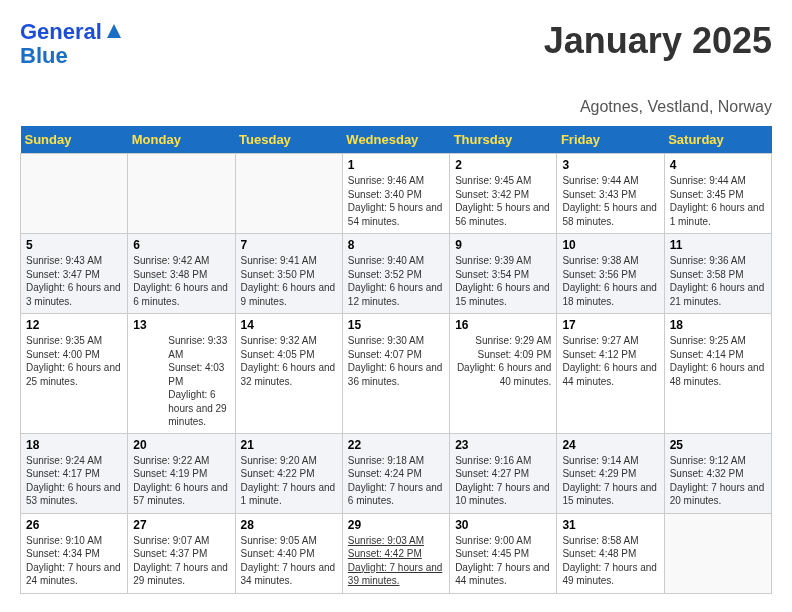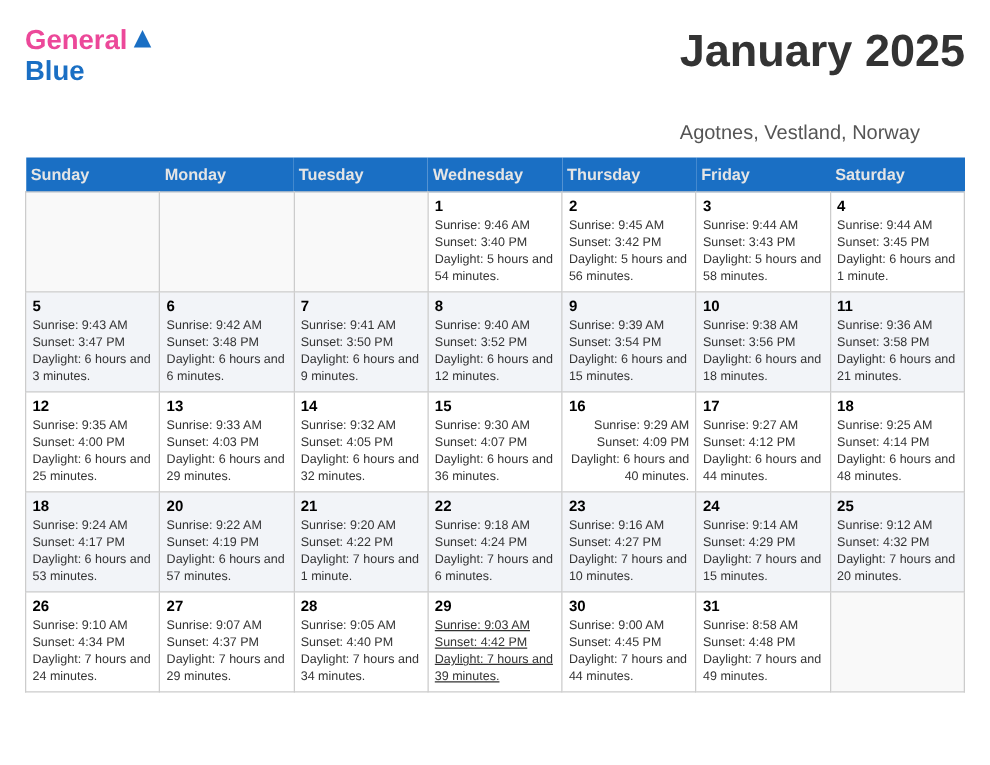--- a/index.html
+++ b/index.html
@@ -20,42 +20,43 @@
       display: flex;
       align-items: center;
     }
     .logo-text {
       font-size: 22px;
       font-weight: bold;
       color: #333;
       line-height: 1.1;
     }
     .logo-text span {
-      color: #ec4899;
+      color: #1d4ed8;
     }
     .title-block {
+      text-align: right;
     }
     .calendar-title {
       font-size: 36px;
       font-weight: bold;
       color: #333;
     }
     .calendar-subtitle {
       font-size: 16px;
       color: #555;
       margin-top: 36px;
     }
     table {
       width: 100%;
       border-collapse: collapse;
       font-size: 11px;
     }
     thead tr th {
       background: #1a6fc4;
-      color: #e5e5e5;
+      color: #fde047;
       padding: 6px 4px;
       text-align: left;
       font-size: 13px;
       font-weight: bold;
     }
     tbody tr td {
       border: 1px solid #ccc;
       vertical-align: top;
       padding: 4px 5px;
       width: calc(100% / 7);
@@ -198,21 +199,21 @@
       </tr>
       <tr>
         <td>
           <span class="day-num">12</span>
           <div class="day-info" style="white-space: pre-line;">Sunrise: 9:35 AM
 Sunset: 4:00 PM
 Daylight: 6 hours and 25 minutes.</div>
         </td>
         <td>
           <span class="day-num">13</span>
-          <div class="day-info" style="white-space: pre-line;">Sunrise: 9:33 AM
+          <div class="day-info" style="white-space: pre-line; margin-left: 35px;">Sunrise: 9:33 AM
 Sunset: 4:03 PM
 Daylight: 6 hours and 29 minutes.</div>
         </td>
         <td>
           <span class="day-num">14</span>
           <div class="day-info" style="white-space: pre-line;">Sunrise: 9:32 AM
 Sunset: 4:05 PM
 Daylight: 6 hours and 32 minutes.</div>
         </td>
         <td>

